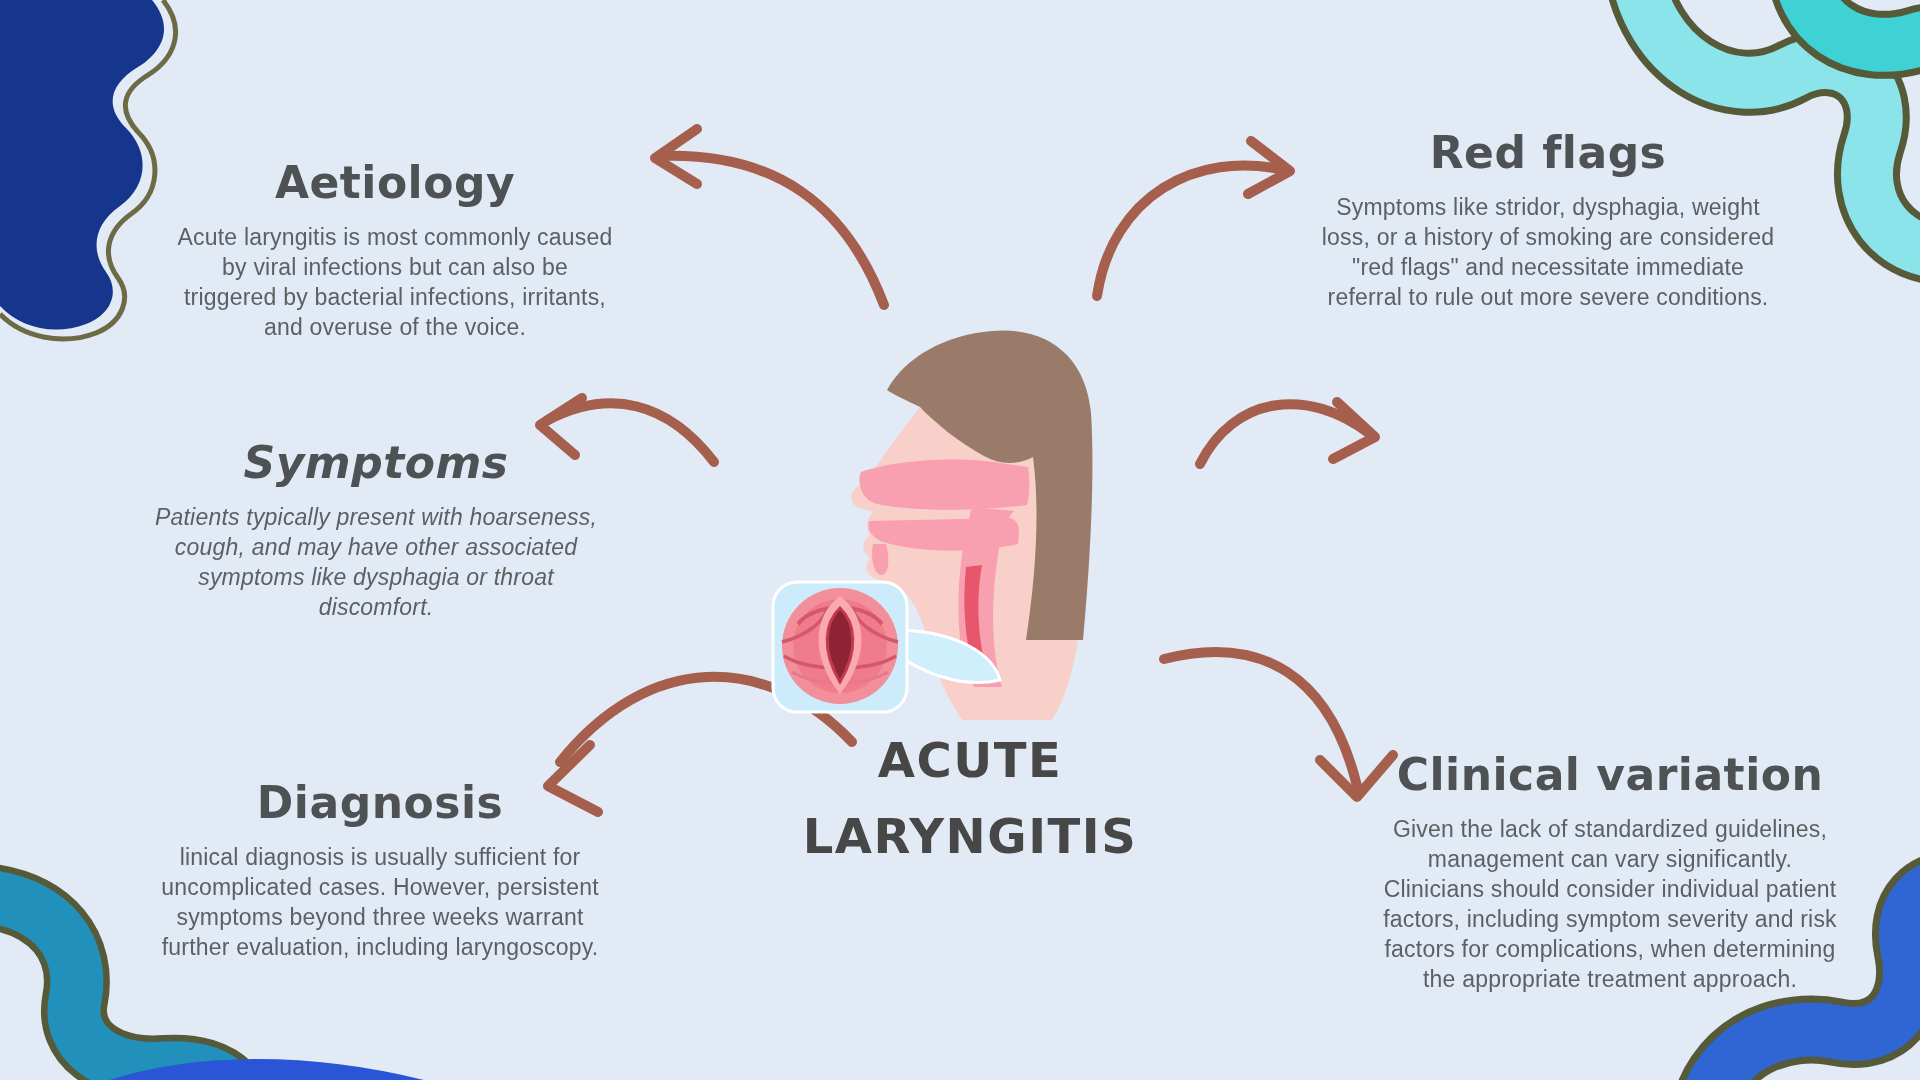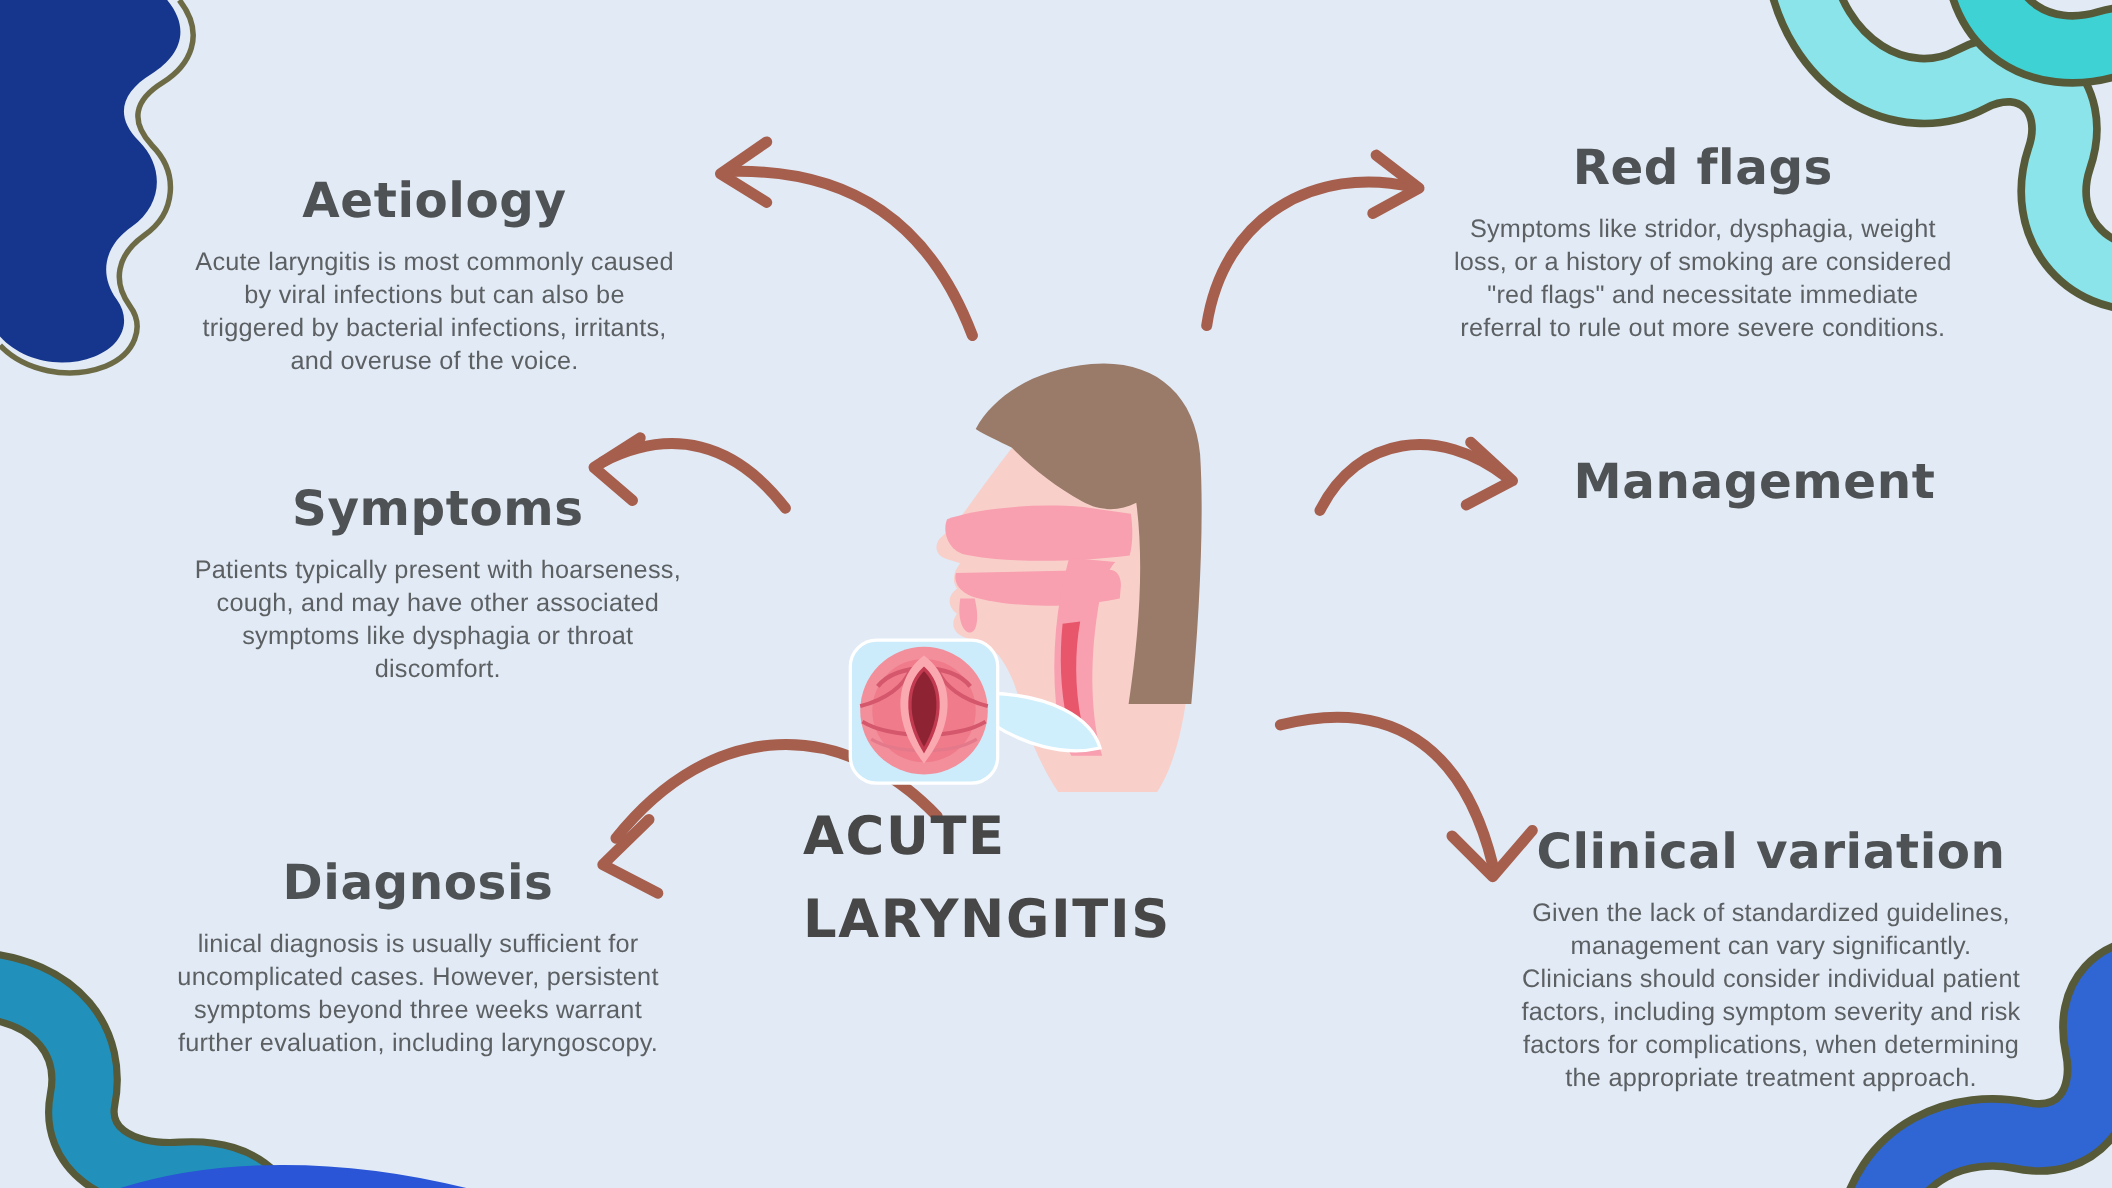--- a/index.html
+++ b/index.html
@@ -20,28 +20,28 @@
   .node h2{
     margin:0;font-size:44px;line-height:54px;font-weight:bold;
     color:#4f5254;letter-spacing:.5px;
     font-family:"DejaVu Sans","Liberation Sans",sans-serif;
   }
   .node p{
     margin:12px 0 0 0;font-size:23px;line-height:30px;
     white-space:pre-line;letter-spacing:.2px;
   }
   .node-aetiology{left:125px;top:156px;width:540px;}
-  .node-symptoms{left:128px;top:436px;width:540px;}
+  .node-symptoms{left:106px;top:436px;width:540px;font-style:italic;}
   .node-diagnosis{left:105px;top:776px;width:550px;}
   .node-red-flags{left:1278px;top:126px;width:540px;}
   .node-management{left:1305px;top:412px;width:580px;}
   .node-clinical-variation{left:1330px;top:748px;width:560px;}
   .center-title{
     position:absolute;z-index:3;left:730px;top:722px;width:480px;
-    color:#474747;font-weight:800;
+    text-align:center;color:#474747;font-weight:800;
     font-size:48px;line-height:76px;letter-spacing:1.5px;
     font-family:"DejaVu Sans","Liberation Sans",sans-serif;
   }
 </style>
 </head>
 <body>
 
 <div class="canvas">
 
   <svg class="bg" width="1920" height="1080" viewBox="0 0 1920 1080">
@@ -159,21 +159,20 @@
 
   <div class="node node-red-flags">
     <h2>Red flags</h2>
     <p>Symptoms like stridor, dysphagia, weight
 loss, or a history of smoking are considered
 "red flags" and necessitate immediate
 referral to rule out more severe conditions.</p>
   </div>
 
   <div class="node node-management">
-    <h2>Management</h2>
   </div>
 
   <div class="node node-clinical-variation">
     <h2>Clinical variation</h2>
     <p>Given the lack of standardized guidelines,
 management can vary significantly.
 Clinicians should consider individual patient
 factors, including symptom severity and risk
 factors for complications, when determining
 the appropriate treatment approach.</p>

